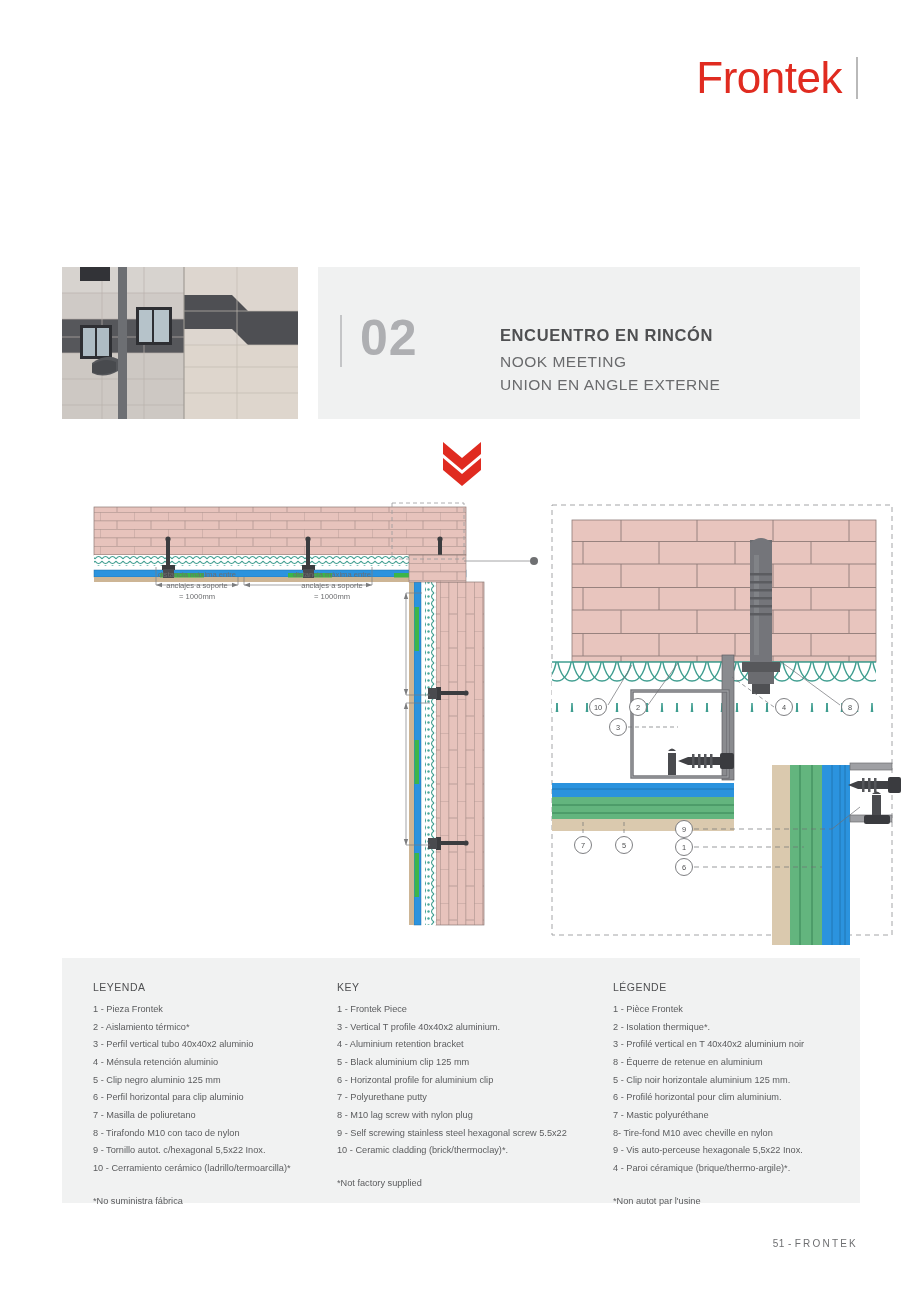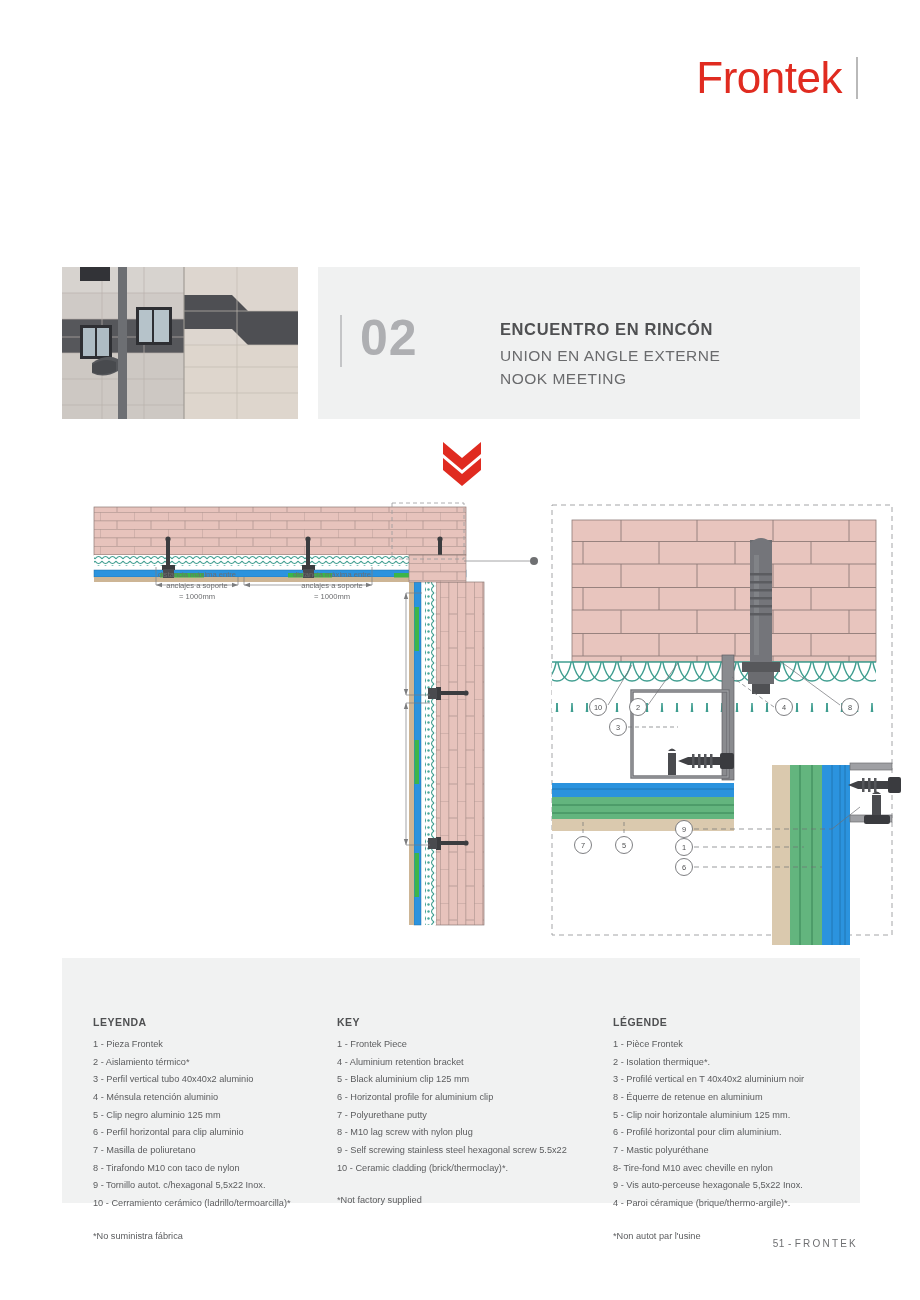--- a/index.html
+++ b/index.html
@@ -61,21 +61,21 @@
     background: #c4c5c7;
     margin-top: 6px;
   }
   .section-num {
     font-size: 50px;
     font-weight: 700;
     color: #aeafb2;
     line-height: 1;
     letter-spacing: 1px;
   }
-  .title-texts { margin-left: 56px; margin-top: 0; }
+  .title-texts { margin-left: 56px; margin-top: 6px; }
   .title-main {
     font-size: 16.5px;
     font-weight: 700;
     color: #4f5052;
     letter-spacing: 0.6px;
     line-height: 1.75;
   }
   .title-sub {
     font-size: 15.5px;
     font-weight: 400;
@@ -126,25 +126,24 @@
     position: absolute;
     left: 0; top: 0;
     width: 100%; height: 100%;
   }
   .legend-col { position: absolute; top: 23px; }
   .legend-col.c0 { left: 31px;  width: 245px; }
   .legend-col.c1 { left: 275px; width: 278px; }
   .legend-col.c2 { left: 551px; width: 250px; }
   .legend-title {
     font-size: 10.5px;
-    font-weight: 700;
+    font-weight: 400;
     color: #4f5052;
     letter-spacing: 0.5px;
     margin-bottom: 8px;
-    margin-top: 35px;
   }
   .legend-item {
     font-size: 9.2px;
     font-weight: 400;
     color: #5b5c5e;
     line-height: 1.92;
     white-space: nowrap;
   }
   .legend-note {
     font-size: 9.2px;
@@ -232,22 +231,22 @@
   </svg>
 </div>
 
 <div class="title-band">
   <div class="title-inner">
     <div class="num-rule"></div>
     <div class="section-num">02</div>
   </div>
   <div class="title-inner title-texts" style="left:126px; top:48px; display:block;">
     <div class="title-main">ENCUENTRO EN RINCÓN</div>
+    <div class="title-sub">NOOK MEETING</div>
     <div class="title-sub">UNION EN ANGLE EXTERNE</div>
-    <div class="title-sub">NOOK MEETING</div>
   </div>
 </div>
 
 <div class="chevron">
   <svg width="50" height="48" viewBox="0 0 50 48">
     <path d="M6 4 L25 20 L44 4 L44 16 L25 32 L6 16 Z" fill="#e02b20"></path>
     <path d="M6 20 L25 36 L44 20 L44 32 L25 48 L6 32 Z" fill="#e02b20"></path>
   </svg>
 </div>
 
@@ -582,20 +581,21 @@
         <div class="legend-item">6 - Perfil horizontal para clip aluminio</div>
         <div class="legend-item">7 - Masilla de poliuretano</div>
         <div class="legend-item">8 - Tirafondo M10 con taco de nylon</div>
         <div class="legend-item">9 - Tornillo autot. c/hexagonal 5,5x22 Inox.</div>
         <div class="legend-item">10 - Cerramiento cerámico (ladrillo/termoarcilla)*</div>
         <div class="legend-note">*No suministra fábrica</div>
       </div>
       <div class="legend-col c1">
         <div class="legend-title">KEY</div>
         <div class="legend-item">1 - Frontek Piece</div>
+        <div class="legend-item">3 - Vertical T profile 40x40x2 aluminium.</div>
         <div class="legend-item">4 - Aluminium retention bracket</div>
         <div class="legend-item">5 - Black aluminium clip 125 mm</div>
         <div class="legend-item">6 - Horizontal profile for aluminium clip</div>
         <div class="legend-item">7 - Polyurethane putty</div>
         <div class="legend-item">8 - M10 lag screw with nylon plug</div>
         <div class="legend-item">9 - Self screwing stainless steel hexagonal screw 5.5x22</div>
         <div class="legend-item">10 - Ceramic cladding (brick/thermoclay)*.</div>
         <div class="legend-note">*Not factory supplied</div>
       </div>
       <div class="legend-col c2">

